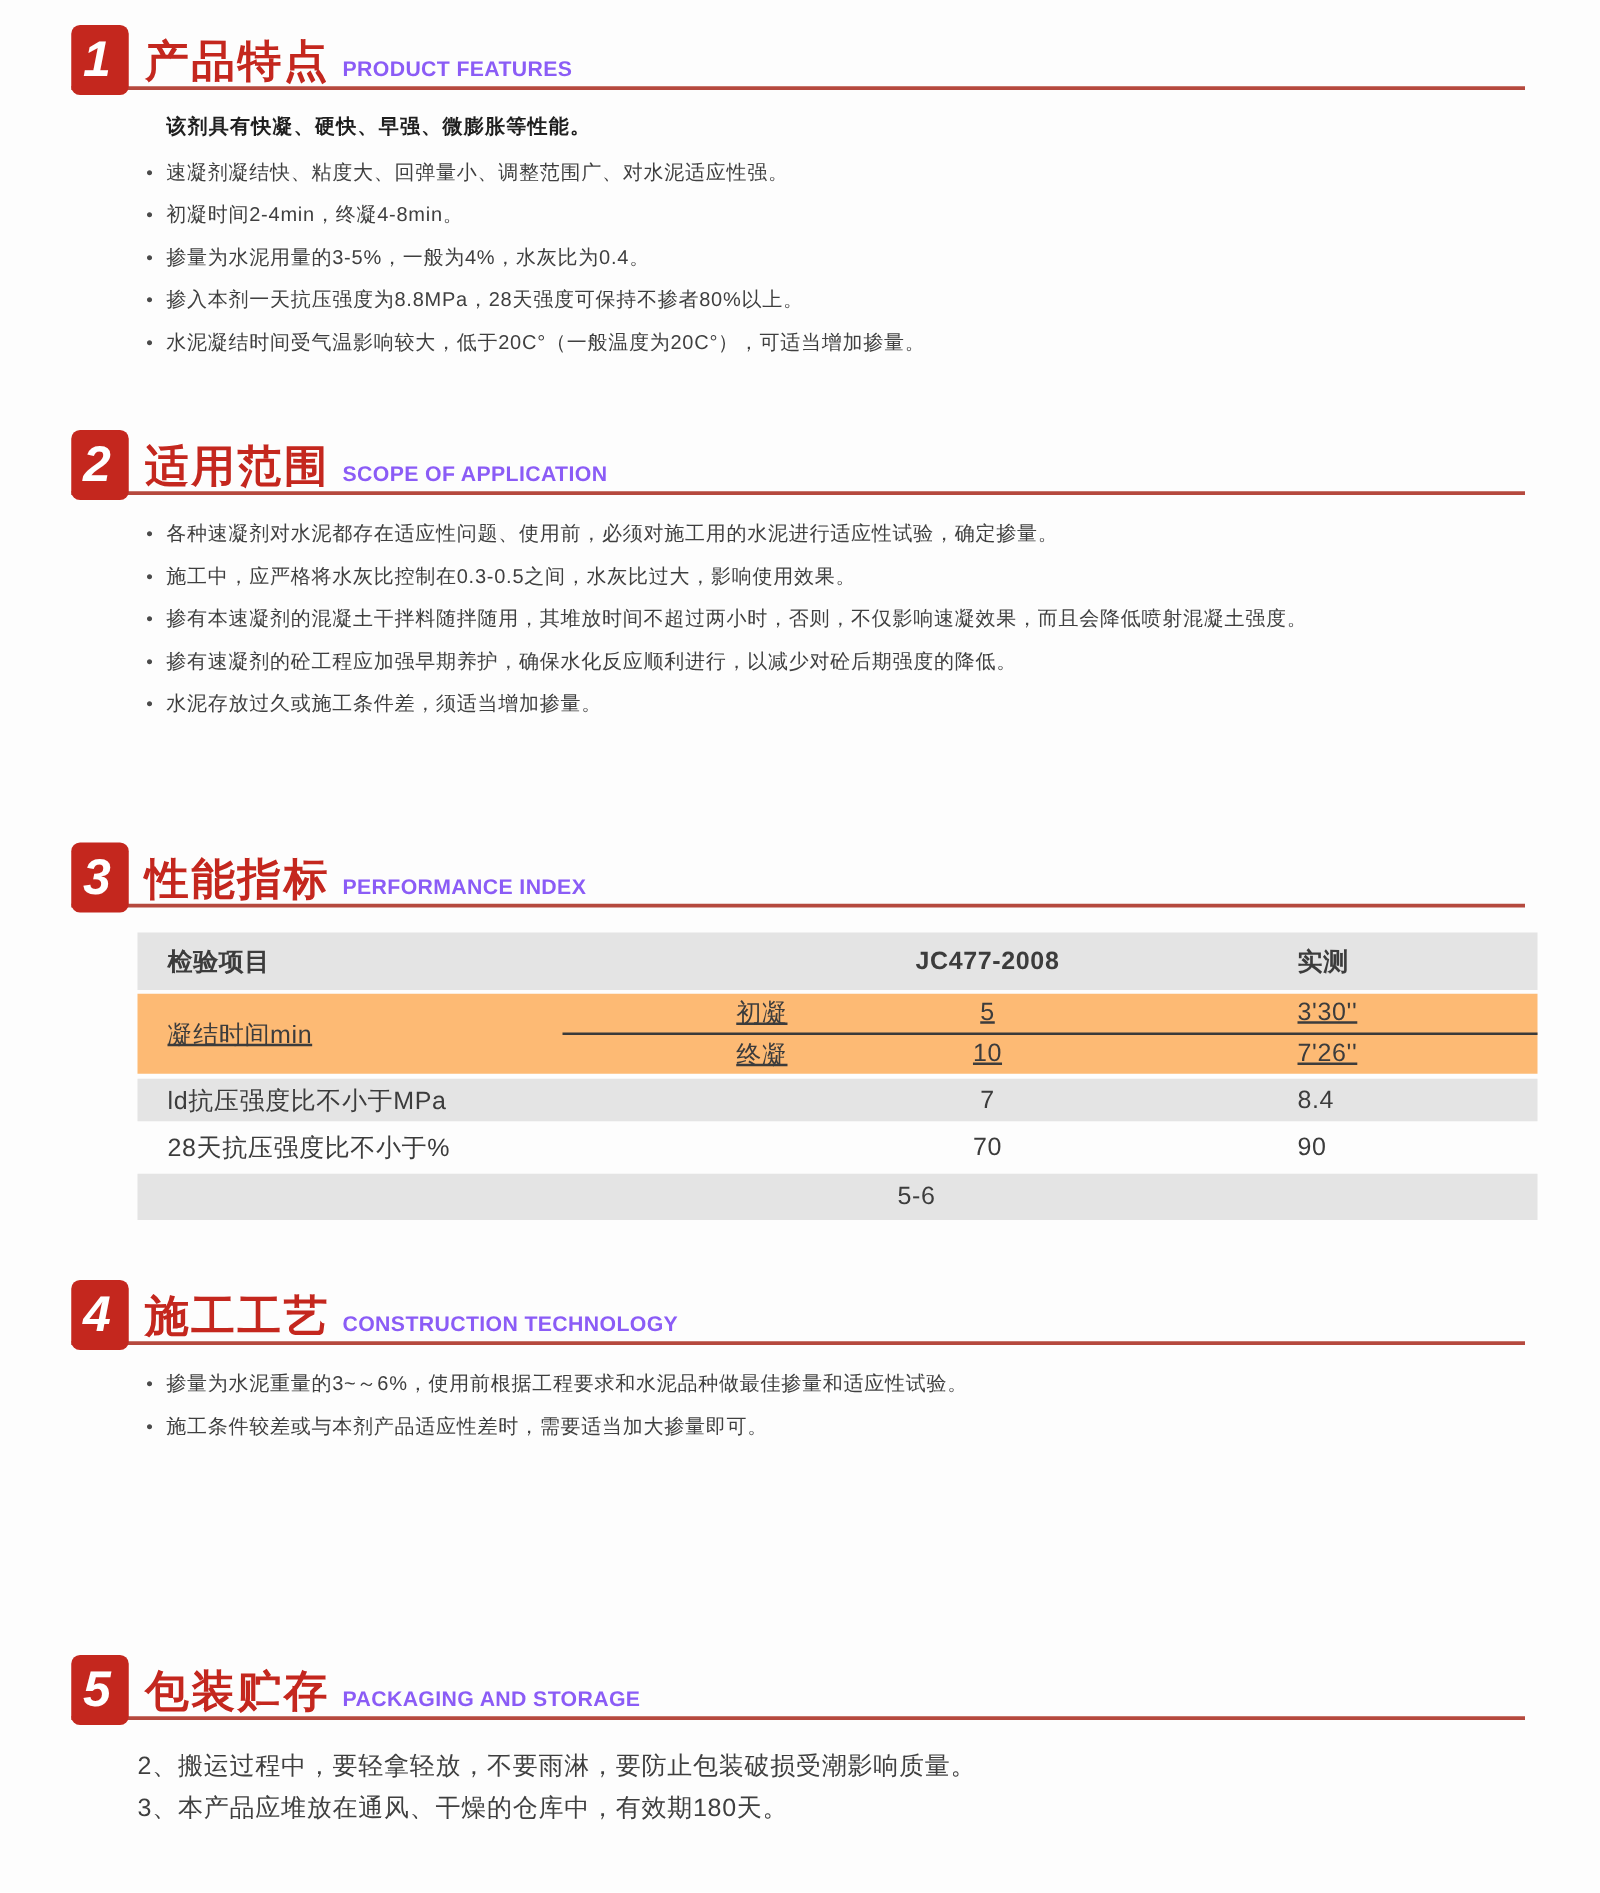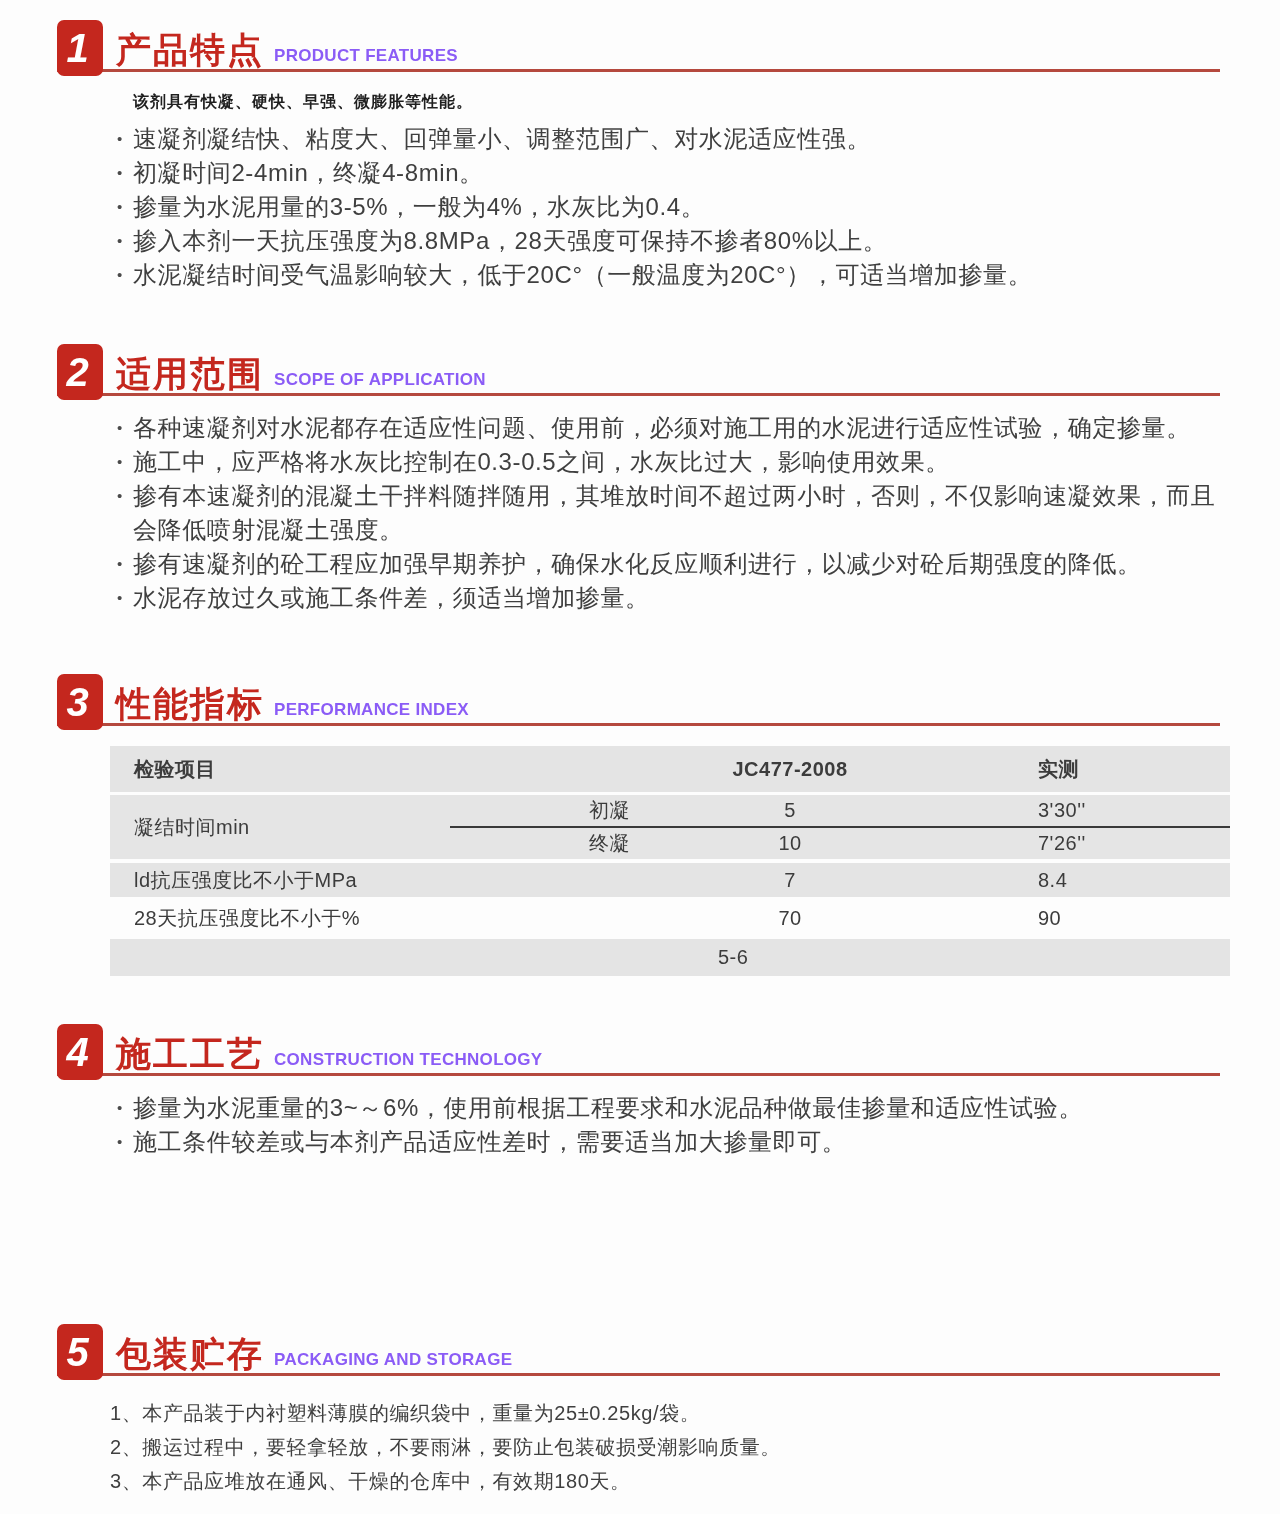--- a/index.html
+++ b/index.html
@@ -70,21 +70,21 @@
     font-size: 16px;
     line-height: 28px;
     font-weight: 700;
     color: #1f1f1f;
     letter-spacing: 1px;
   }
   .bullets {
     list-style: none;
     margin: 6px 0 0 115px;
     width: 1115px;
-    font-size: 24px;
+    font-size: 16px;
     letter-spacing: 0.6px;
   }
   .bullets.gap { margin-top: 15px; }
   .bullets li { position: relative; padding-left: 18px; line-height: 34px; }
   .bullets li::before {
     content: "•";
     position: absolute;
     left: 2px;
     top: 0;
     font-size: 15px;
@@ -97,21 +97,21 @@
   .tbl { margin: 20px 0 0 110px; width: 1120px; font-size: 20px; color: #3c3c3c; letter-spacing: 0.5px; }
   .trow { display: grid; grid-template-columns: 340px 180px 320px 280px; align-items: center; }
   .band { background: #e4e4e4; }
   .thead { height: 46px; margin-bottom: 3px; font-weight: 700; }
   .r { height: 34px; margin-bottom: 4px; }
   .r-last { height: 37px; margin-bottom: 0; }
   .c1 { padding-left: 24px; }
   .c2 { text-align: right; }
   .c3 { text-align: center; }
   .c4 { padding-left: 88px; }
-  .dual { display: grid; grid-template-columns: 340px 780px; margin-bottom: 4px; background: #e5e5e5; }
+  .dual { display: grid; grid-template-columns: 340px 780px; margin-bottom: 4px; background: #fdba74; text-decoration: underline; }
   .dual-label { display: flex; align-items: center; padding-left: 24px; }
   .subrow { display: grid; grid-template-columns: 180px 320px 280px; height: 31px; align-items: center; }
   .subdiv { height: 2px; background: #3a3a3a; width: 100%; }
 </style>
 </head>
 <body>
 
 <div class="page">
 
   <div class="sec" id="sec1">
@@ -211,19 +211,18 @@
     </ul>
   </div>
 
   <div class="sec" id="sec5">
     <div class="sec-head">
       <div class="badge">5</div>
       <div class="t-cn">包装贮存</div>
       <div class="t-en">PACKAGING AND STORAGE</div>
     </div>
     <div class="numlist">
-      <p>1、本产品装于内衬塑料薄膜的编织袋中，重量为25±0.25kg/袋。</p>
       <p>2、搬运过程中，要轻拿轻放，不要雨淋，要防止包装破损受潮影响质量。</p>
       <p>3、本产品应堆放在通风、干燥的仓库中，有效期180天。</p>
     </div>
   </div>
 
 </div>
 
 </body></html>

